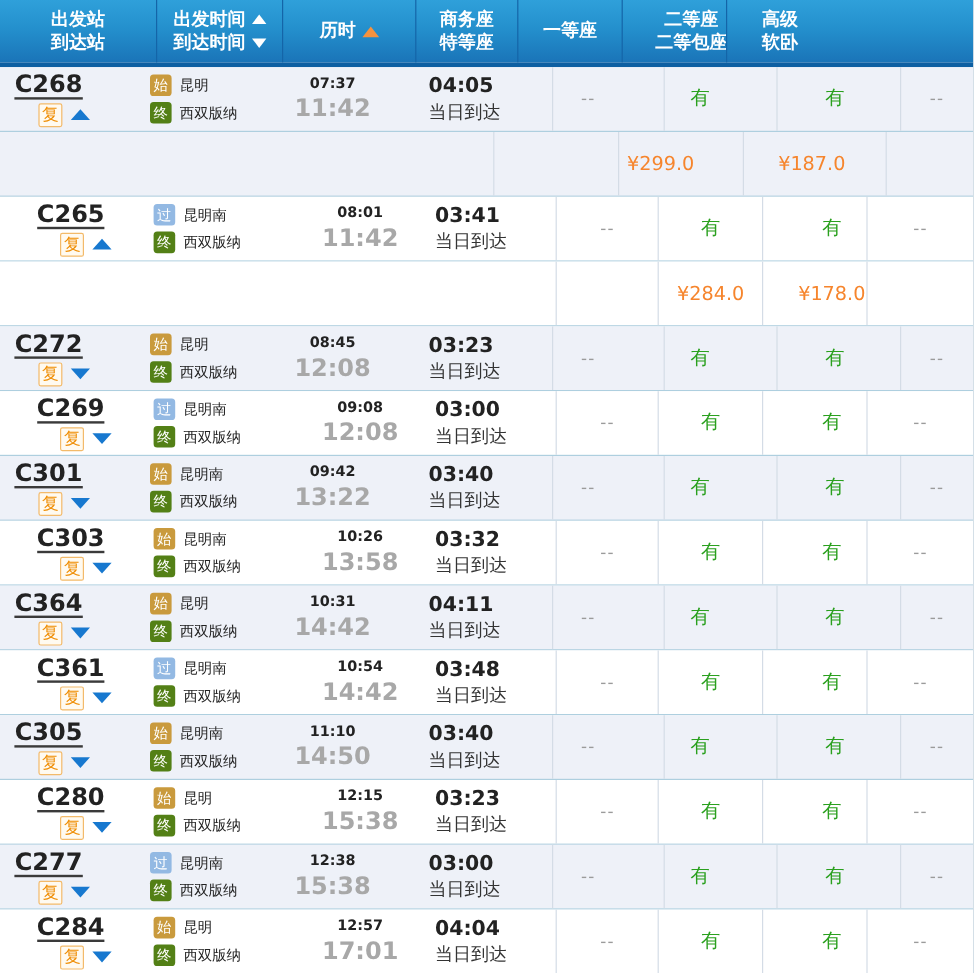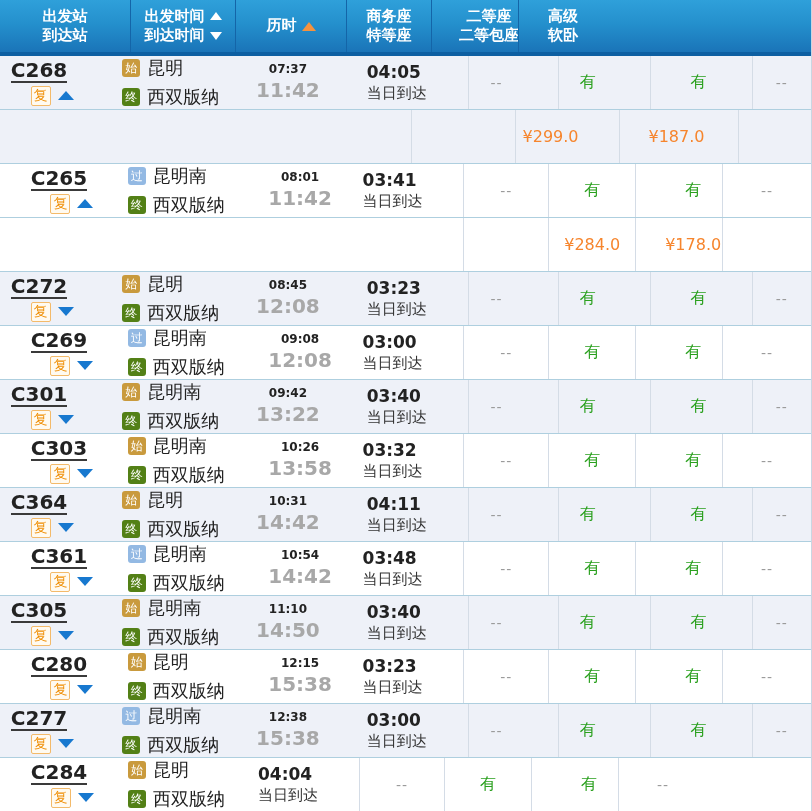--- a/index.html
+++ b/index.html
@@ -69,21 +69,21 @@
   .c-station { padding-left: 10px; gap: 5px; }
   .st-row { display: flex; align-items: center; }
   .st-badge {
     display: inline-flex; align-items: center; justify-content: center;
     width: 18px; height: 18px; border-radius: 3px;
     color: #fff; font-size: 12px; flex: 0 0 auto;
   }
   .st-badge.b-start { background: #c99a3d; }
   .st-badge.b-pass  { background: #93b9e3; }
   .st-badge.b-end   { background: #538016; }
-  .st-name { margin-left: 7px; font-size: 18px; color: #222; white-space: nowrap; }
+  .st-name { margin-left: 7px; font-size: 12px; color: #222; white-space: nowrap; }
 
   
   .c-time { align-items: center; gap: 2px; }
   .dep-time { font-size: 12px; font-weight: bold; color: #222; line-height: 1.15; }
   .arr-time { font-size: 20px; font-weight: bold; color: #a8a8a8; line-height: 1.15; }
 
   
   .c-dur { padding-left: 10px; gap: 3px; }
   .dur-val { font-size: 17px; font-weight: bold; color: #222; line-height: 1.15; }
   .dur-day { font-size: 15px; color: #333; line-height: 1.15; }
@@ -118,20 +118,25 @@
       </div>
     </div>
     <div class="hcell w4">
       <div class="hline">
           <span>商务座</span>
         </div>
       <div class="hline">
           <span>特等座</span>
         </div>
     </div>
+    <div class="hcell w5">
+      <div class="hline">
+          <span>一等座</span>
+        </div>
+    </div>
     <div class="hcell w6">
       <div class="hline">
           <span>二等座</span>
         </div>
       <div class="hline">
           <span>二等包座</span>
         </div>
     </div>
     <div class="hcell w7">
       <div class="hline">
@@ -605,20 +610,24 @@
         <div class="cell c-station w1">
           <div class="st-row">
             <span class="st-badge b-start">始</span>
             <span class="st-name">昆明</span>
           </div>
           <div class="st-row">
             <span class="st-badge b-end">终</span>
             <span class="st-name">西双版纳</span>
           </div>
         </div>
+        <div class="cell c-time w2">
+          <div class="dep-time">12:57</div>
+          <div class="arr-time">17:01</div>
+        </div>
         <div class="cell c-dur w3">
           <div class="dur-val">04:04</div>
           <div class="dur-day">当日到达</div>
         </div>
         <div class="cell c-seat w4">
           <span class="seat-none">--</span>
         </div>
         <div class="cell c-seat w5">
           <span class="seat-avail">有</span>
         </div>

